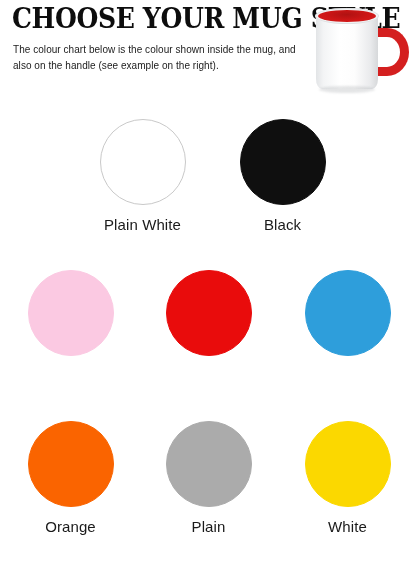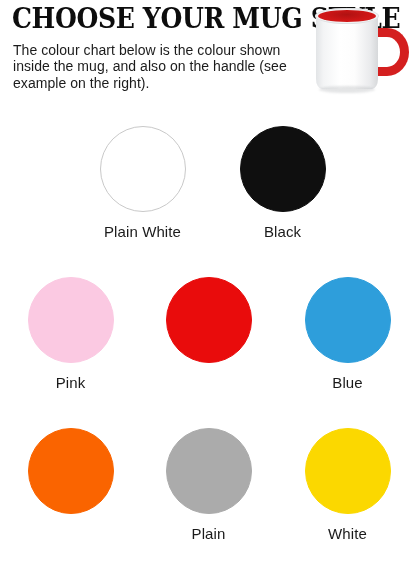--- a/index.html
+++ b/index.html
@@ -41,21 +41,21 @@
     color: #0d0d0d;
     transform: scaleX(0.93);
     transform-origin: left top;
     white-space: nowrap;
   }
   .page-subtitle {
     position: absolute;
     left: 13px;
     top: 42px;
     width: 292px;
-    font-size: 14px;
+    font-size: 10px;
     line-height: 16.4px;
     color: #1b1b1b;
     letter-spacing: 0.05px;
   }
 
   
   .mug-figure {
     position: absolute;
     left: 313px;
     top: 4px;
@@ -111,21 +111,21 @@
     height: 7px;
     background: rgba(120,124,128,0.20);
     border-radius: 50%;
     filter: blur(1px);
   }
 
   
   .swatch-grid {
     position: absolute;
     left: 0;
-    top: 116px;
+    top: 109px;
     width: 412px;
   }
   .swatch-row {
     position: relative;
     width: 416px;
     height: 151px;
   }
   .swatch-row.row-indented { padding-left: 72px; }
 
   .swatch-cell {
@@ -190,38 +190,37 @@
         <div class="swatch-dot" style="background: rgb(15, 15, 15); border: 1px solid rgb(15, 15, 15);"></div>
         <div class="swatch-label">Black</div>
       </div>
 
     </div>
 
     <div class="swatch-row">
 
       <div class="swatch-cell col-0">
         <div class="swatch-dot" style="background: rgb(251, 201, 226); border: 1px solid rgb(251, 201, 226);"></div>
-        <div class="swatch-label">Pink</div>
       </div>
 
       <div class="swatch-cell col-1">
         <div class="swatch-dot" style="background: rgb(233, 12, 12); border: 1px solid rgb(233, 12, 12);"></div>
       </div>
 
       <div class="swatch-cell col-2">
         <div class="swatch-dot" style="background: rgb(46, 158, 219); border: 1px solid rgb(46, 158, 219);"></div>
-        <div class="swatch-label">Blue</div>
       </div>
 
     </div>
 
     <div class="swatch-row">
 
       <div class="swatch-cell col-0">
         <div class="swatch-dot" style="background: rgb(250, 100, 0); border: 1px solid rgb(250, 100, 0);"></div>
+        <div class="swatch-label">Orange</div>
       </div>
 
       <div class="swatch-cell col-1">
         <div class="swatch-dot" style="background: rgb(171, 171, 171); border: 1px solid rgb(171, 171, 171);"></div>
         <div class="swatch-label">Plain</div>
       </div>
 
       <div class="swatch-cell col-2">
         <div class="swatch-dot" style="background: rgb(251, 216, 0); border: 1px solid rgb(251, 216, 0);"></div>
         <div class="swatch-label">White</div>

